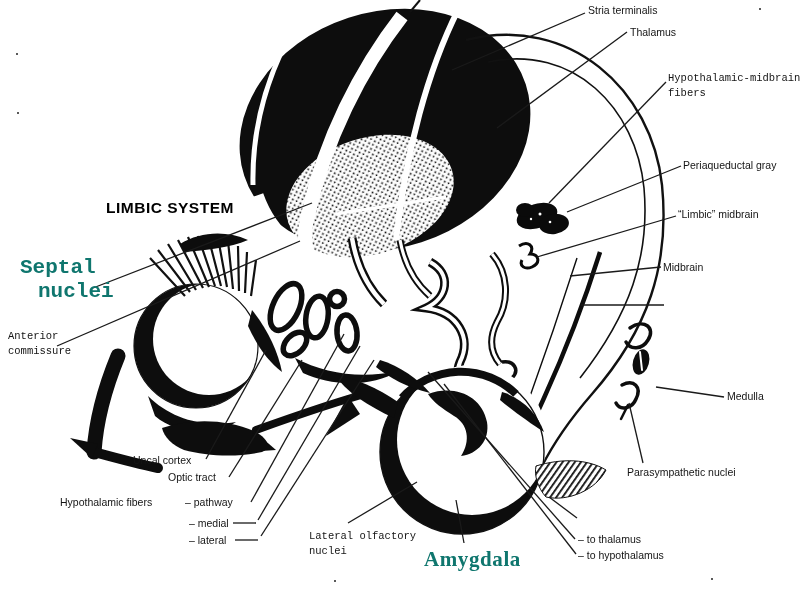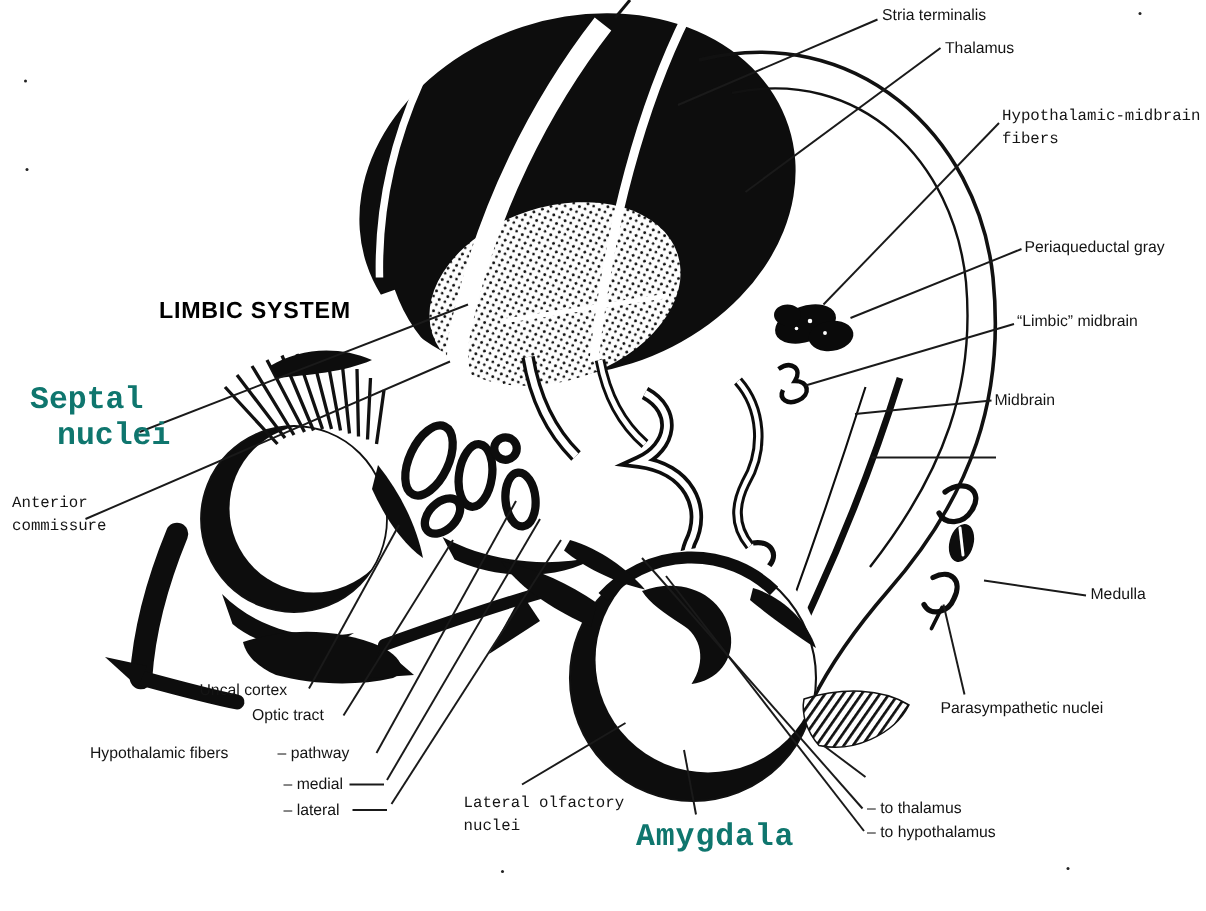--- a/index.html
+++ b/index.html
@@ -5,21 +5,21 @@
   html,body{margin:0;padding:0;background:#fff;}
   #fig{position:relative;width:804px;height:607px;background:#ffffff;overflow:hidden;
        font-family:"Liberation Sans",sans-serif;}
   #art{position:absolute;left:0;top:0;}
   .lbl{position:absolute;font:10.5px/1.4 "Liberation Sans",sans-serif;color:#141414;
        white-space:nowrap;z-index:5;}
   .lbl .ln{display:block;font-family:Liberation Mono, monospace;}
   .big{font:bold 15.5px/1.2 "Liberation Sans",sans-serif;letter-spacing:.5px;color:#000000;}
   .serif{font:bold 21px/1.15 "Liberation Serif",serif;color:#0f766e;}
   .serif .ind{margin-left:18px;}
-  .ls1{letter-spacing:.6px;font-family:Liberation Mono, monospace;}
+  .ls1{letter-spacing:.6px;}
 </style>
 </head>
 <body>
 
 <div id="fig">
 
   <svg id="art" width="804" height="607" viewBox="0 0 804 607">
     <defs>
       <pattern id="stip" width="6" height="6" patternUnits="userSpaceOnUse">
         <rect width="6" height="6" fill="#fdfdfd"></rect>

